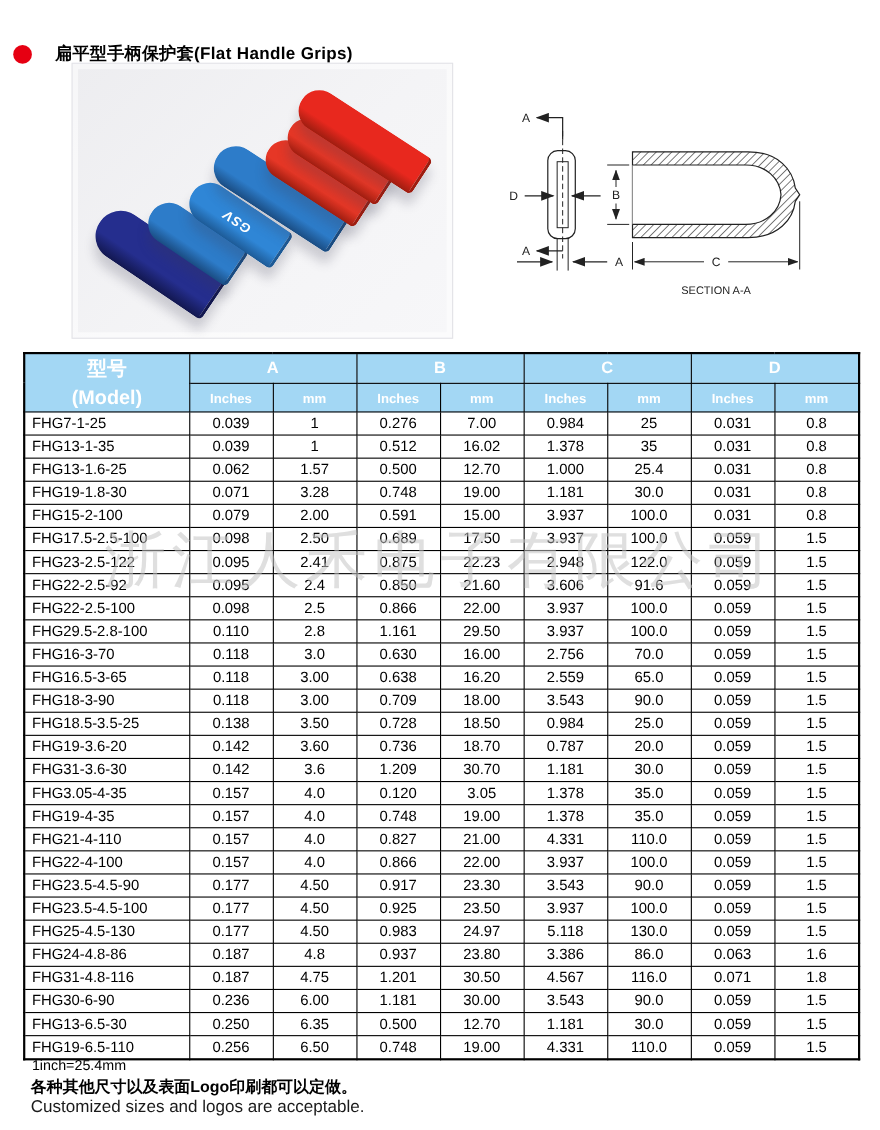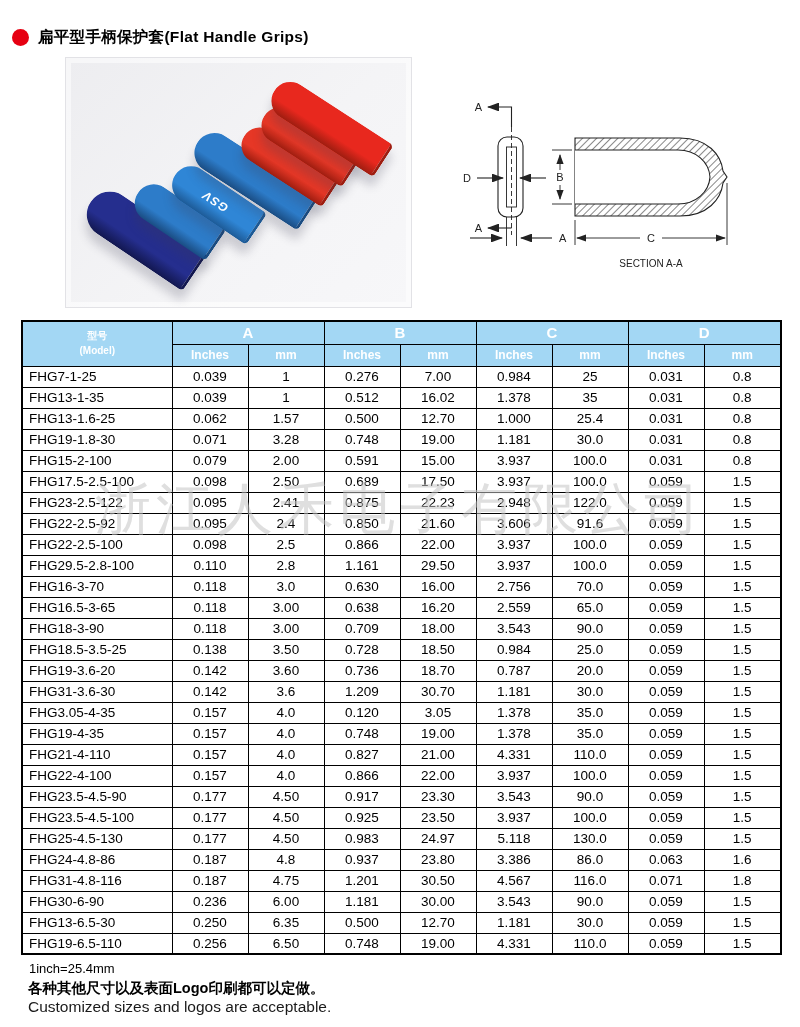--- a/index.html
+++ b/index.html
@@ -11,21 +11,21 @@
   *{box-sizing:border-box;}
   html,body{margin:0;padding:0;}
   body{
     width:800px;height:1027px;position:relative;background:#ffffff;
     font-family:"Liberation Sans","DejaVu Sans",sans-serif;color:#000;
     overflow:hidden;
   }
   
   .page-header{position:absolute;left:12px;top:27px;display:flex;align-items:center;gap:9px;}
   .red-dot{width:17px;height:17px;border-radius:50%;background:var(--accent);}
-  .page-title{font-size:15.5px;font-weight:bold;margin:0;letter-spacing:.3px;}
+  .page-title{font-size:15.5px;font-weight:bold;margin:12px;letter-spacing:.3px;}
   
   .photo{
     position:absolute;left:65px;top:57px;width:347px;height:251px;
     background:linear-gradient(135deg,#ededf0 0%,#f4f4f6 55%,#f7f7f9 100%);
     border:1px solid #e2e2e6;
     box-shadow:inset 0 0 0 5px rgba(255,255,255,.55);
     overflow:hidden;
   }
   .grip{position:absolute;box-shadow:5px 9px 10px rgba(60,60,80,.22);}
   .grip-label{
@@ -41,21 +41,21 @@
     position:absolute;left:21px;top:320px;width:759px;
     border-collapse:collapse;table-layout:fixed;
     border:2px solid #000;
   }
   .spec-table th,.spec-table td{border:1px solid #000;padding:0;}
   .spec-table thead th{
     background:var(--hdr-bg);color:var(--hdr-fg);font-weight:bold;text-align:center;
   }
   .spec-table thead .group-row th{height:23px;font-size:15px;}
   .spec-table thead .unit-row th{height:22px;font-size:12px;}
-  .spec-table thead th.model-header{font-size:10px;line-height:1.45;}
+  .spec-table thead th.model-header{font-size:18px;line-height:1.45;}
   .spec-table tbody td{
     height:21px;font-size:13.5px;text-align:center;vertical-align:middle;
     background:#fff;line-height:1;
   }
   .spec-table tbody td.model{text-align:left;padding-left:6px;}
   
   .watermark{
     position:absolute;left:75px;top:474px;width:650px;height:72px;z-index:5;
     display:flex;align-items:center;justify-content:center;
     font-size:56px;letter-spacing:5px;color:var(--wm);opacity:.55;

